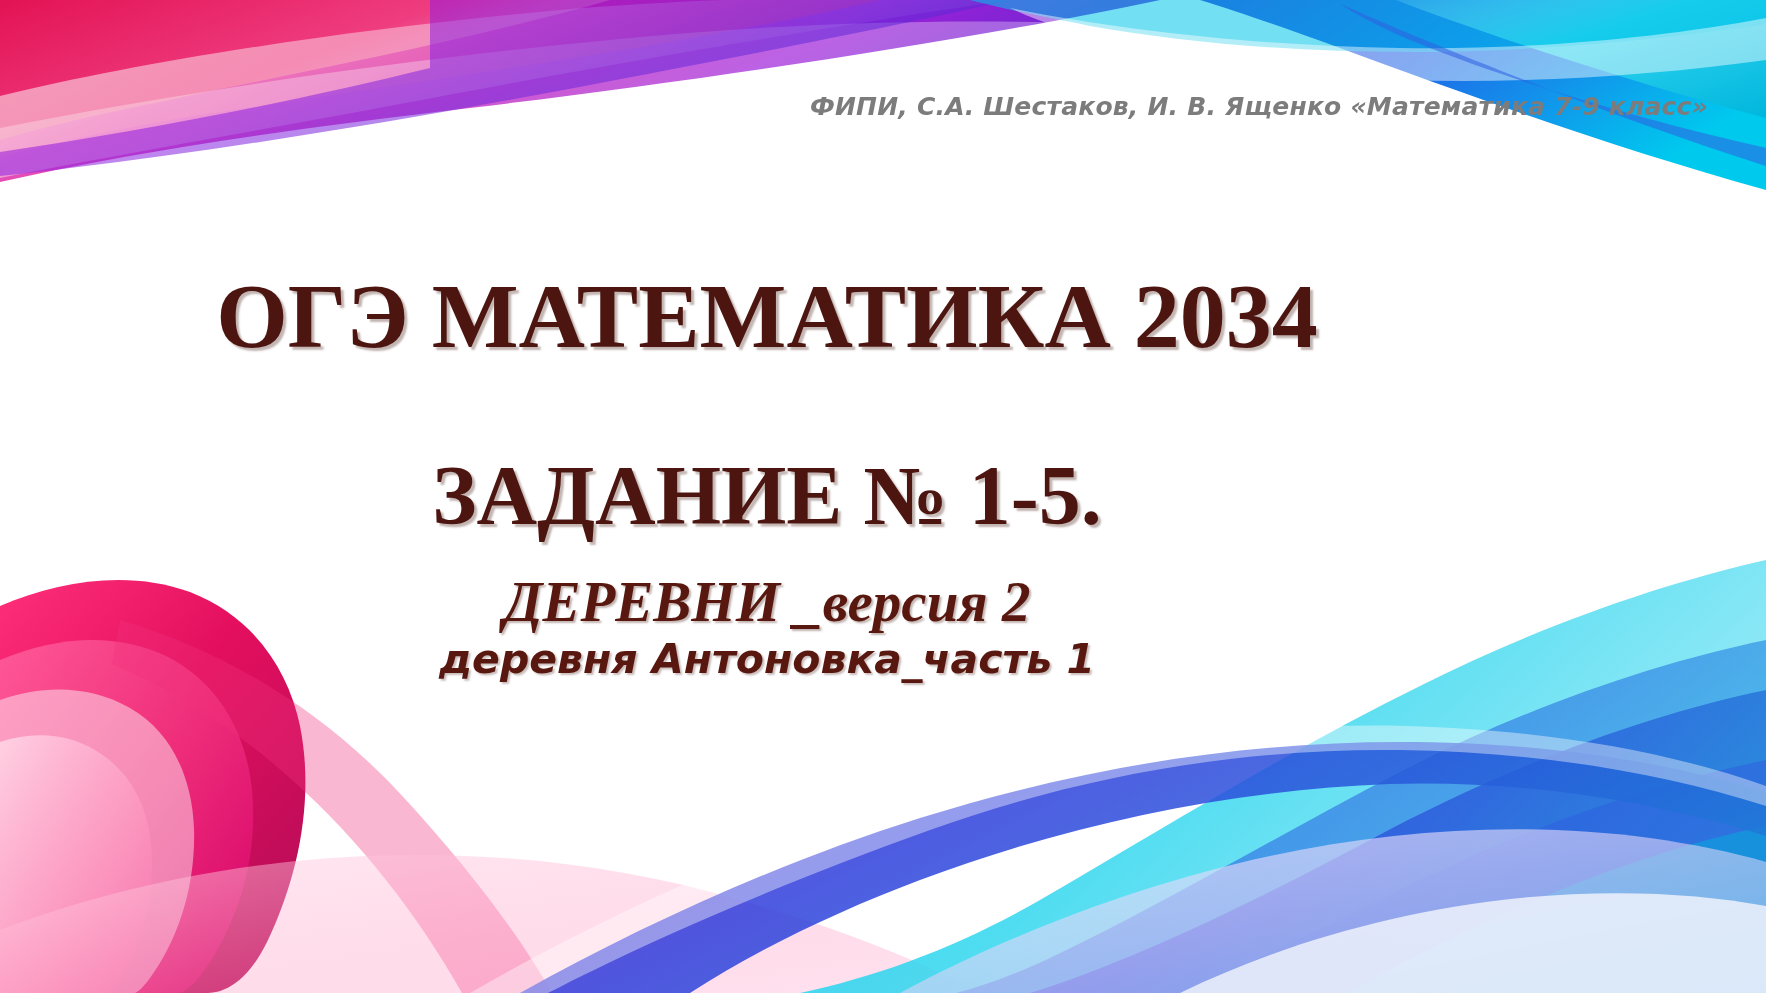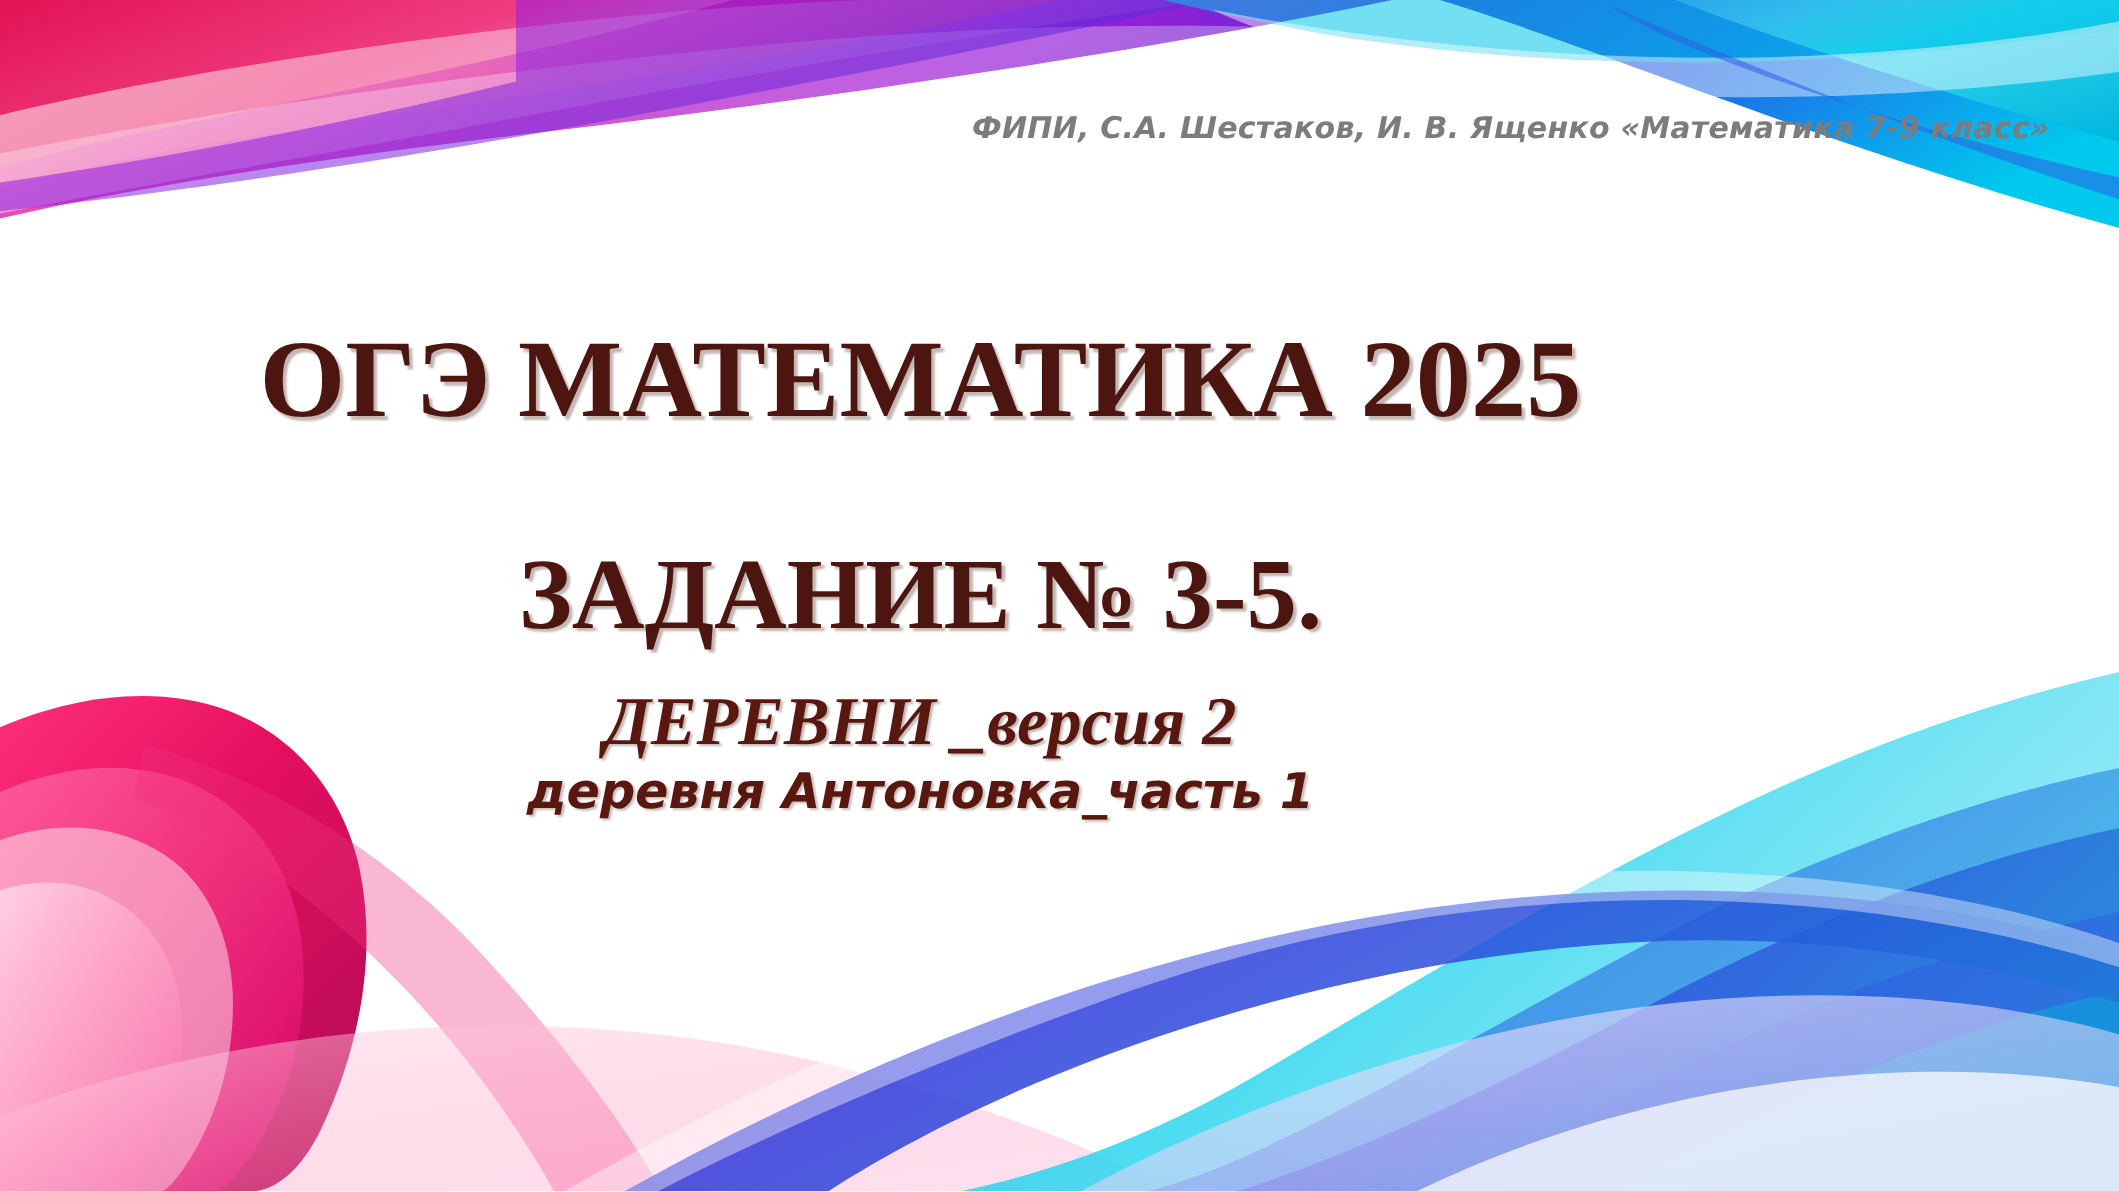--- a/index.html
+++ b/index.html
@@ -6,21 +6,21 @@
   html, body {
     margin: 0;
     padding: 0;
     background: #ffffff;
   }
   #slide {
     position: relative;
     width: 1766px;
     height: 993px;
     overflow: hidden;
-    background: #fef9c3;
+    background: #bef264;
     font-family: "Liberation Sans", sans-serif;
   }
   #bg-art {
     position: absolute;
     inset: 0;
     width: 100%;
     height: 100%;
     display: block;
   }
   #content {
@@ -220,22 +220,22 @@
     <path d="M520,993 C640,926 780,862 920,818 C1080,768 1240,742 1400,742 C1540,742 1660,760 1766,792 L1766,836 C1650,800 1520,780 1390,784 C1230,790 1070,824 920,880 C840,910 756,950 690,993 Z" fill="url(#gDeepBlueBottom)" opacity="0.85"></path>
     <path d="M470,993 C600,918 750,850 900,802 C1070,748 1240,722 1406,726 C1550,730 1670,752 1766,786 L1766,806 C1660,772 1536,752 1400,750 C1240,748 1080,776 930,830 C790,880 650,940 548,993 Z" fill="#ffffff" opacity="0.40"></path>
     <path d="M900,993 C1010,934 1140,884 1270,856 C1400,828 1530,822 1650,838 C1692,844 1732,852 1766,862 L1766,993 Z" fill="url(#gLavenderBottom)" opacity="0.75"></path>
     <path d="M1180,993 C1280,944 1400,910 1520,898 C1612,889 1696,893 1766,906 L1766,993 Z" fill="#eef2fb" opacity="0.85"></path>
   </svg>
 
   <div id="content">
 
     <div class="credit-line">ФИПИ, С.А. Шестаков, И. В. Ященко «Математика 7-9 класс»</div>
 
-    <h1 class="title-main">ОГЭ МАТЕМАТИКА 2025</h1>
-
-    <h2 class="title-task">ЗАДАНИЕ № 3-5.</h2>
+    <h1 class="title-main">ОГЭ МАТЕМАТИКА 2034</h1>
+
+    <h2 class="title-task">ЗАДАНИЕ № 1-5.</h2>
 
     <h3 class="subtitle-version">ДЕРЕВНИ _версия 2</h3>
 
     <h4 class="subtitle-village">деревня Антоновка_часть 1</h4>
 
   </div>
 </div>
 
 </body></html>

